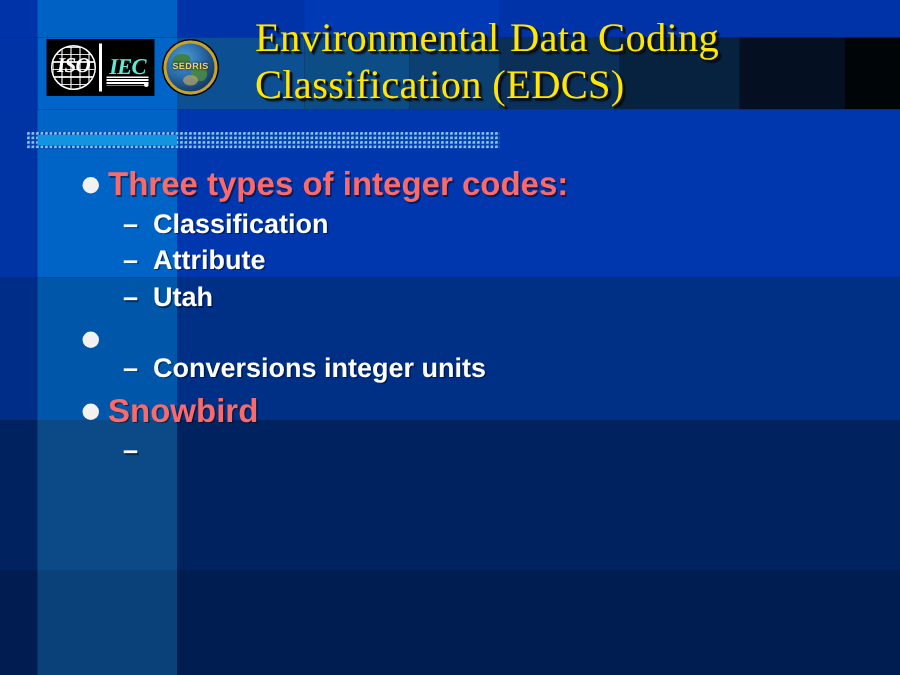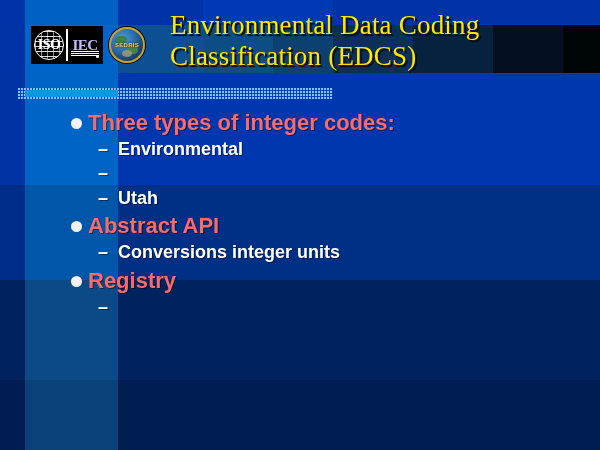--- a/index.html
+++ b/index.html
@@ -41,40 +41,41 @@
 
   .isoiec {
     width:72px; height:38px; background:#000;
     display:flex; align-items:center; justify-content:center;
     position:relative;
   }
   .isoiec .sep { position:absolute; left:50%; top:3px; bottom:3px; width:2px; background:#fff; transform:translateX(-50%); }
   .isoiec .left, .isoiec .right {
     width:50%; height:100%; display:flex; align-items:center; justify-content:center;
     position:relative;
+    font-style:italic;
   }
   .iso-glyph {
     color:#fff; font-family:"Liberation Serif", serif; font-weight:bold;
     font-size:14px; letter-spacing:-0.5px; position:relative; z-index:2;
   }
   .iso-globe {
     position:absolute; left:50%; top:50%; transform:translate(-50%,-50%);
     width:30px; height:30px; border-radius:50%;
     border:1.2px solid #fff;
     background:
       repeating-linear-gradient(to bottom, rgba(255,255,255,.85) 0 1px, rgba(0,0,0,0) 1px 5px);
     z-index:1;
   }
   .iso-globe::after{
     content:""; position:absolute; inset:0; border-radius:50%;
     background:
       repeating-linear-gradient(to right, rgba(255,255,255,.55) 0 1px, rgba(0,0,0,0) 1px 6px);
   }
   .iec-glyph {
-    color:#c4b5fd; font-family:"Liberation Serif", serif; font-weight:bold;
+    color:#5eead4; font-family:"Liberation Serif", serif; font-weight:bold;
     font-size:15px; letter-spacing:-0.5px; line-height:1;
   }
   .iec-lines {
     position:absolute; left:4px; right:4px; bottom:7px; height:6px;
     background:repeating-linear-gradient(to bottom,#fff 0 1px, #000 1px 2px);
   }
   .iec-dot { position:absolute; right:4px; bottom:6px; width:3px; height:3px; background:#fff; border-radius:50%; }
 
   .earth {
     width:36px; height:36px; border-radius:50%;
@@ -101,21 +102,21 @@
     color:#ffe800;
     font-family:"Liberation Serif", serif;
     font-weight:normal;
     font-size:27px;
     line-height:1.14;
     letter-spacing:.2px;
     text-shadow:1.5px 1.5px 0 #101010, 2px 2px 1px rgba(0,0,0,.75);
   }
 
   
-  .body { position:absolute; left:0; top:110px; width:492px; z-index:6;margin-left:16px; }
+  .body { position:absolute; left:0; top:110px; width:492px; z-index:6; }
 
   .l1 {
     display:flex; align-items:flex-start;
     color:#fb6a6a;
     font-size:22px; font-weight:bold;
     margin-left:55px;
     line-height:1.18;
     text-shadow:1px 1px 0 rgba(0,0,0,.45);
     margin-bottom:2px;
   }
@@ -240,42 +241,42 @@
   </div>
 
   <div class="body">
 
     <div class="l1">
       <span class="bullet"></span>
       <span>Three types of integer codes:</span>
     </div>
     <div class="l2">
       <span class="dash">–</span>
-      <span class="txt">Environmental</span>
-    </div>
-    <div class="l2">
-      <span class="dash">–</span>
+      <span class="txt">Classification</span>
+    </div>
+    <div class="l2">
+      <span class="dash">–</span>
+      <span class="txt">Attribute</span>
     </div>
     <div class="l2">
       <span class="dash">–</span>
       <span class="txt">Utah</span>
     </div>
 
     <div class="l1" style="margin-top:4px;">
       <span class="bullet"></span>
-      <span>Abstract API</span>
     </div>
     <div class="l2">
       <span class="dash">–</span>
       <span class="txt">Conversions integer units</span>
     </div>
 
     <div class="l1" style="margin-top:4px;">
       <span class="bullet"></span>
-      <span>Registry</span>
+      <span>Snowbird</span>
     </div>
     <div class="l2">
       <span class="dash">–</span>
     </div>
   </div>
 
 
 </div>
 
 </body></html>

